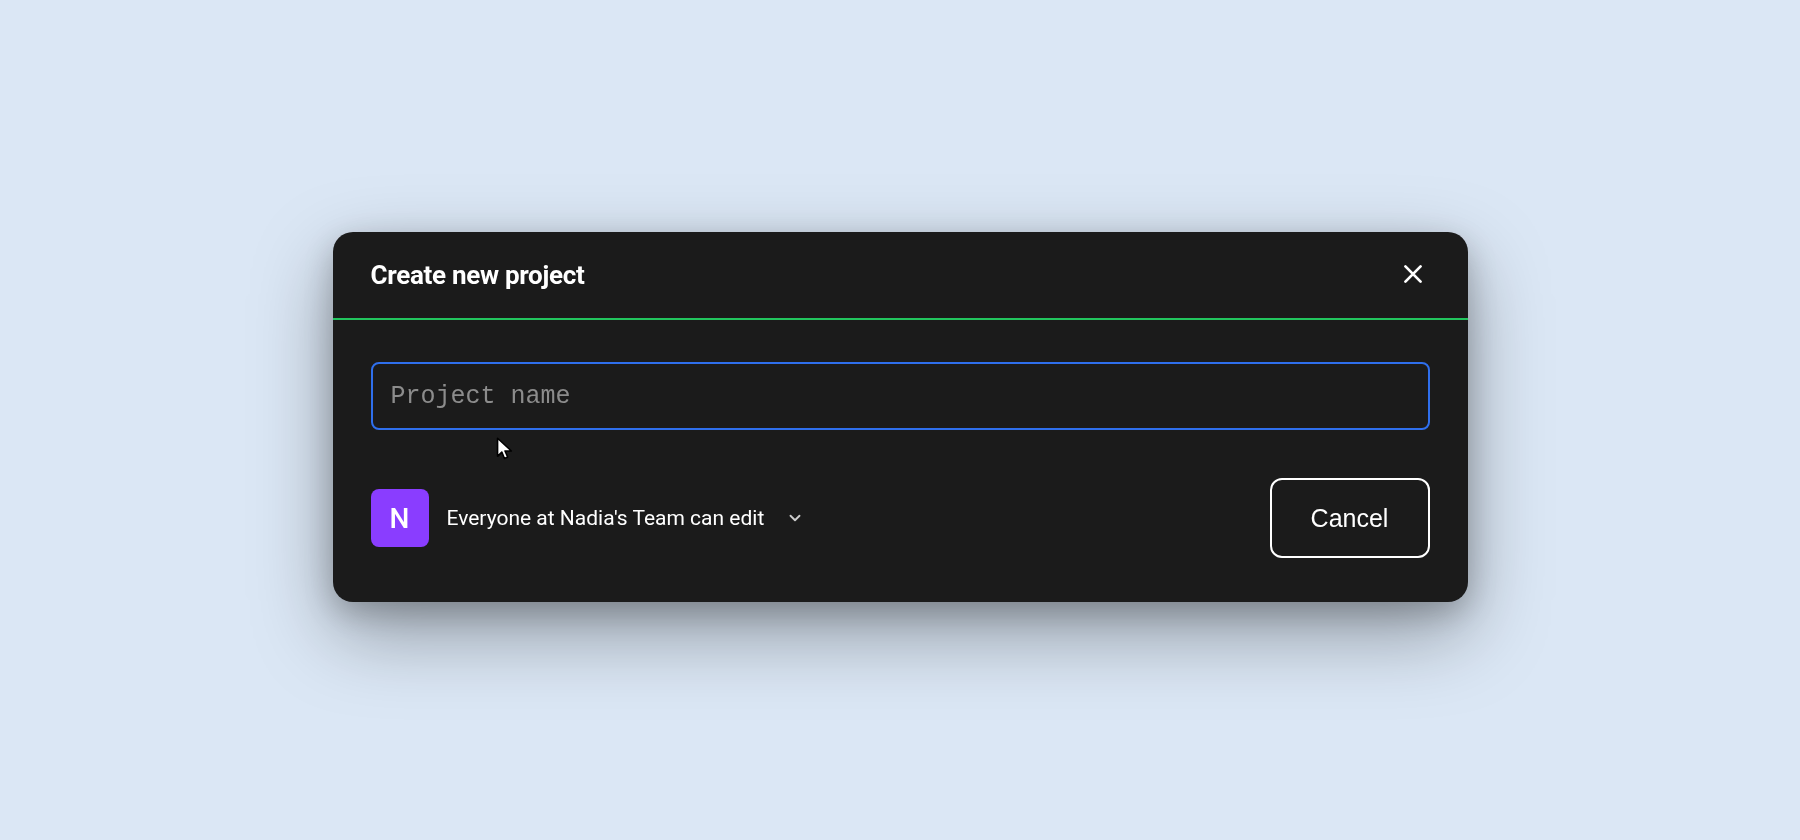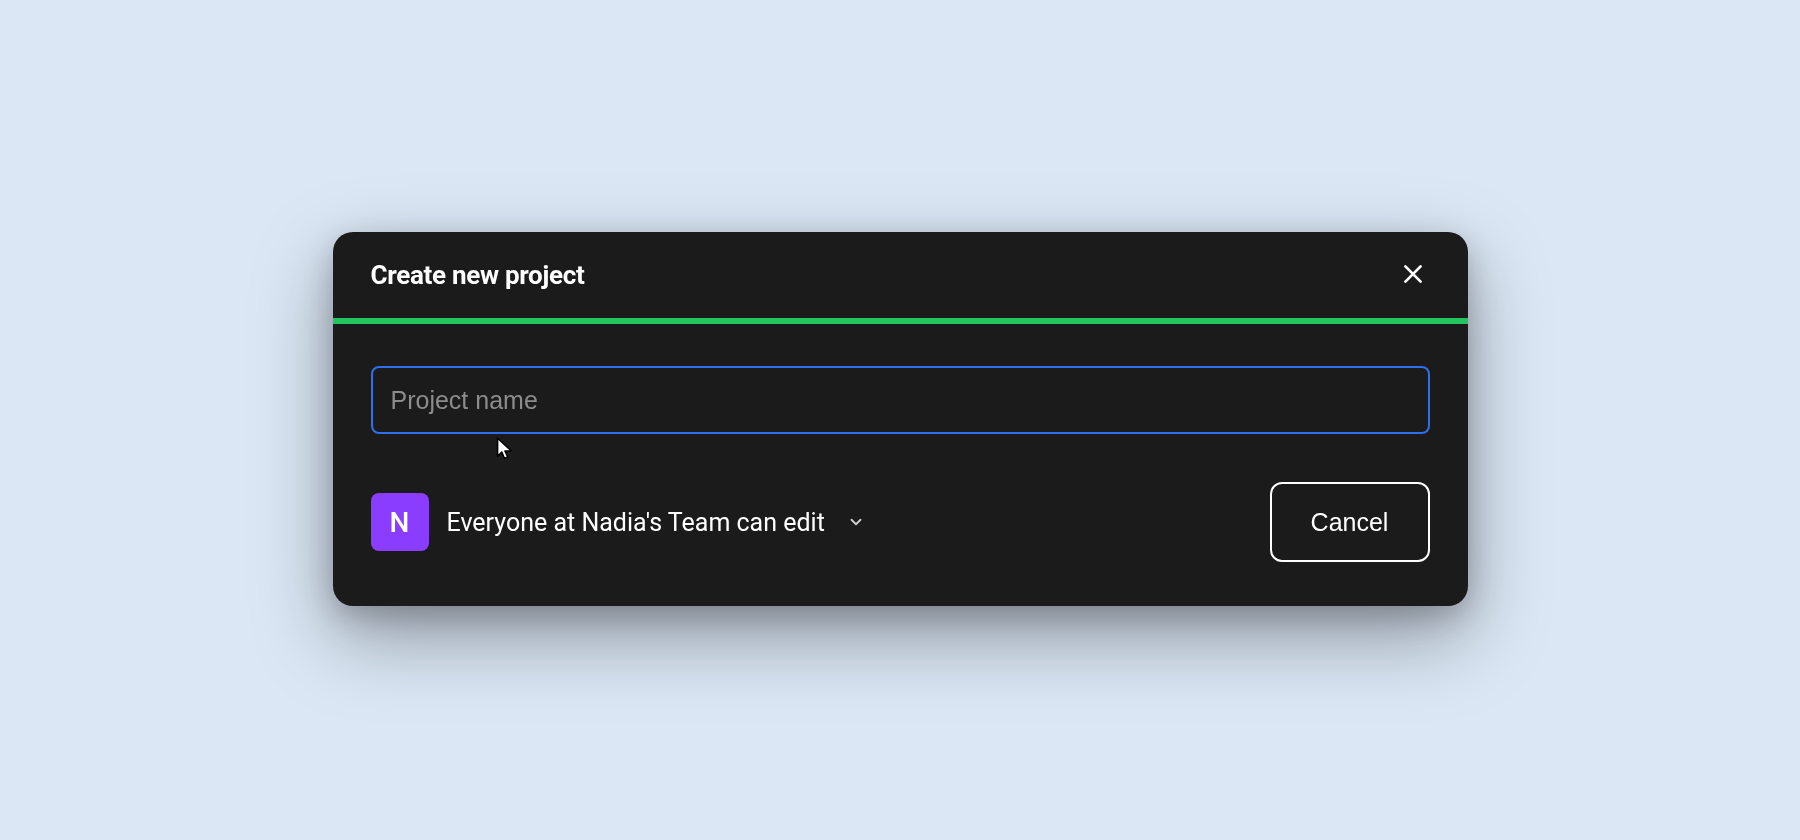--- a/index.html
+++ b/index.html
@@ -24,21 +24,21 @@
       background: #1b1b1b;
       border-radius: 20px;
       box-shadow: 0 30px 80px rgba(0,0,0,0.35), 0 10px 30px rgba(0,0,0,0.2);
       overflow: hidden;
     }
     .modal-header {
       display: flex;
       align-items: center;
       justify-content: space-between;
       padding: 26px 38px 26px 38px;
-      border-bottom: 6px solid #22c55e;
+      border-bottom: 2px solid #22c55e;
     }
     .modal-title {
       color: #fff;
       font-size: 26px;
       font-weight: 700;
       letter-spacing: -0.3px;
     }
     .close-btn {
       background: transparent;
       border: none;
@@ -63,20 +63,21 @@
     .project-input {
       width: 100%;
       height: 68px;
       background: #1b1b1b;
       border: 2px solid #2f6fed;
       border-radius: 8px;
       padding: 0 18px;
       font-size: 25px;
       color: #fff;
       outline: none;
+      font-family: Liberation Mono, monospace;
     }
     .project-input::placeholder {
       color: #8c8c8c;
     }
     .modal-footer {
       display: flex;
       align-items: center;
       justify-content: space-between;
       margin-top: 48px;
       gap: 22px;
@@ -94,21 +95,21 @@
       border-radius: 8px;
       display: flex;
       align-items: center;
       justify-content: center;
       color: #fff;
       font-size: 28px;
       font-weight: 500;
     }
     .perm-text {
       color: #fff;
-      font-size: 25px;
+      font-size: 21px;
       font-weight: 400;
     }
     .chevron {
       display: flex;
       align-items: center;
       margin-left: 4px;
     }
     .chevron svg {
       width: 18px;
       height: 18px;

